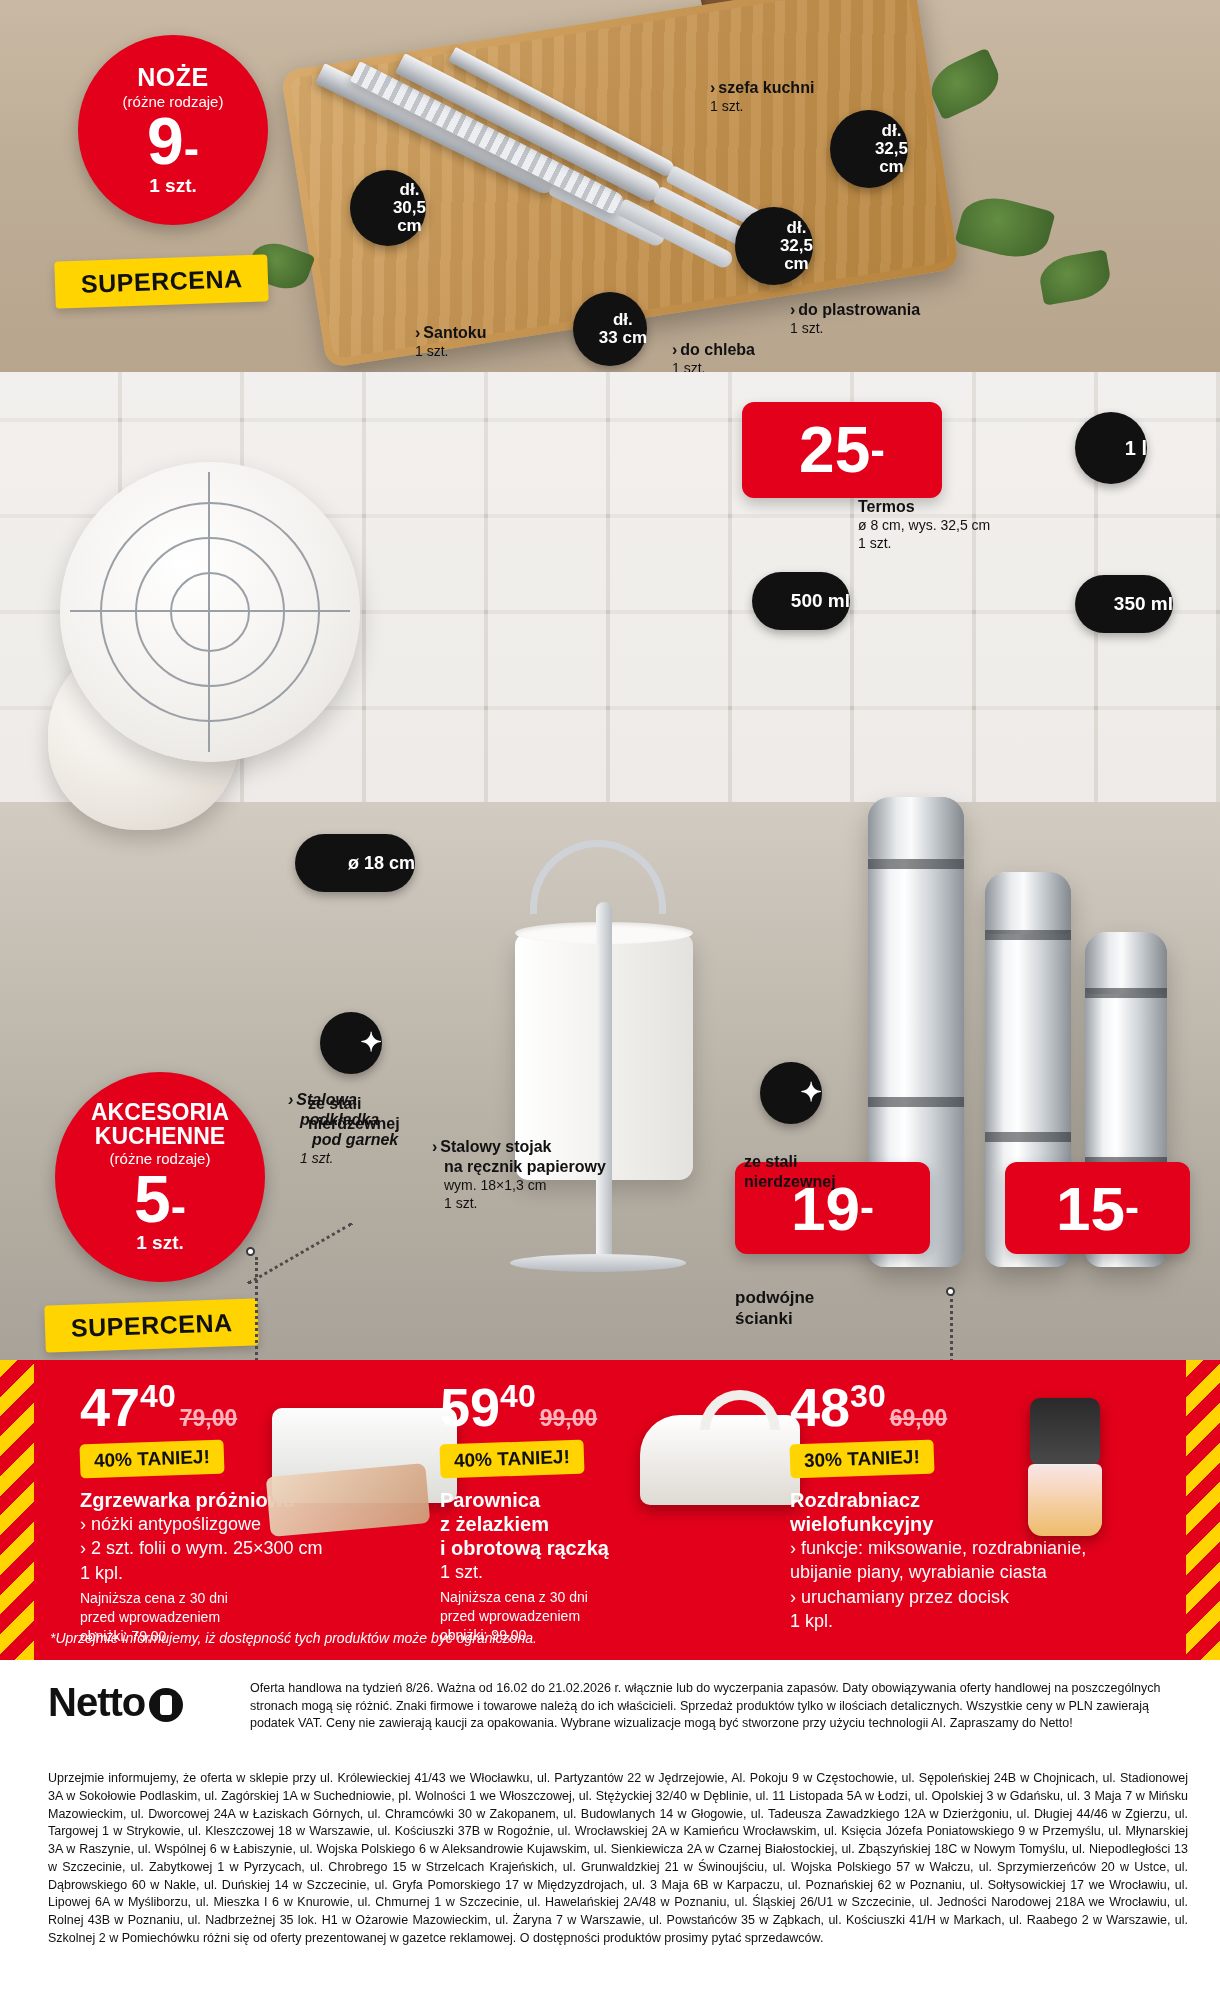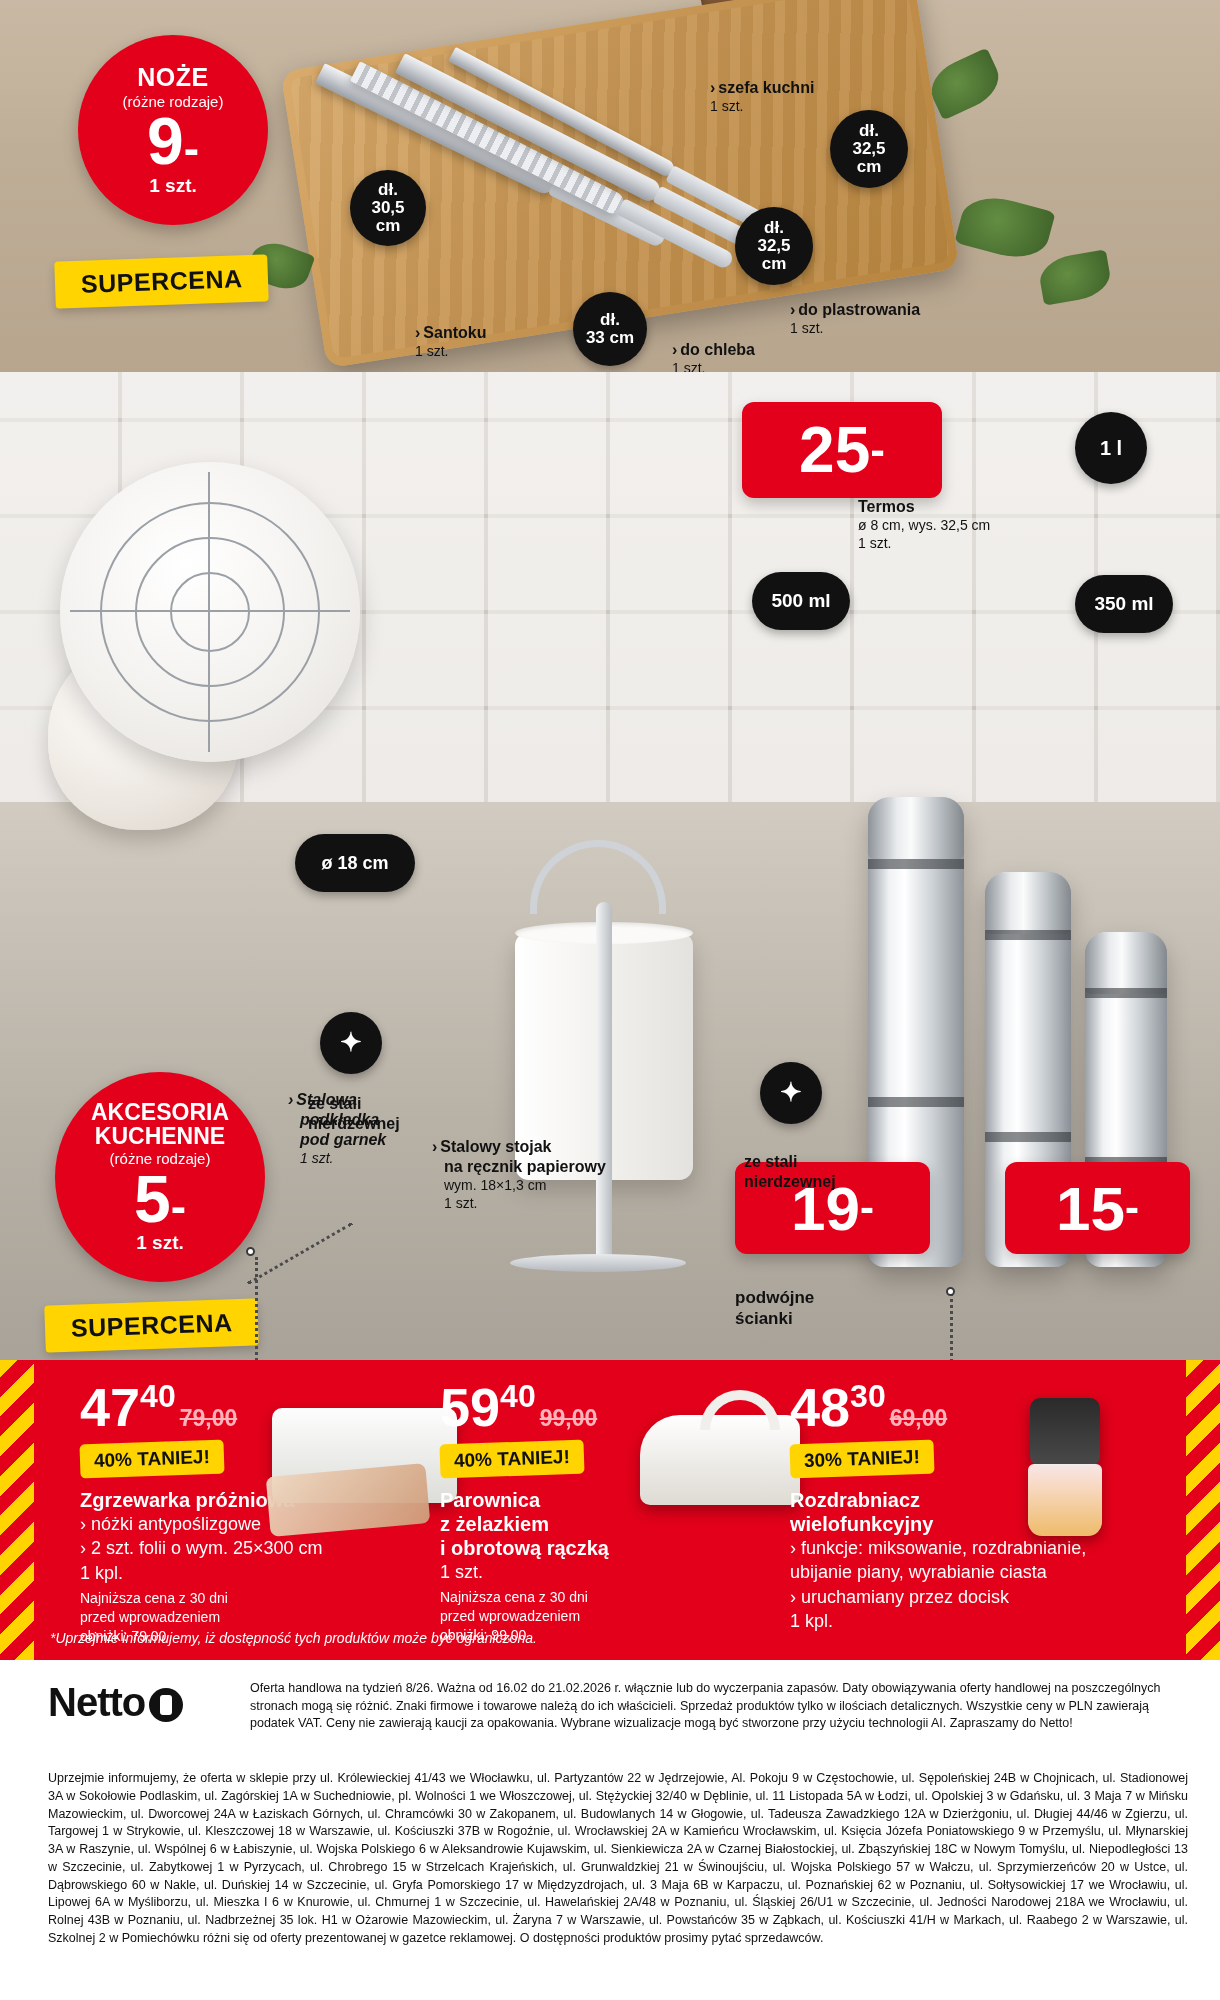--- a/index.html
+++ b/index.html
@@ -93,21 +93,21 @@
     transform: rotate(-2deg);
     box-shadow: 0 4px 10px rgba(0,0,0,.2);
   }
   .sc-knives { left: 55px; top: 258px; }
 
   .badge-black {
     position: absolute;
     background: #111;
     color: #fff;
     border-radius: 50%;
-    display: flex; align-items: center; justify-content: center;
+    display: flex; align-items: center; justify-content: flex-end;
     text-align: center;
     font-weight: bold;
     line-height: 1.05;
     box-shadow: 0 4px 10px rgba(0,0,0,.3);
   }
   .cap { position: absolute; color: #111; font-size: 15px; line-height: 1.25; }
   .cap b { font-size: 16px; }
   .cap .sub { font-weight: normal; font-size: 14px; }
   .arrow { color: #111; font-weight: bold; margin-right: 3px; }
 
@@ -412,21 +412,21 @@
     <div class="price">
       <span>5</span><span style="font-size:46px;">-</span>
     </div>
     <div class="t3">1 szt.</div>
   </div>
   <div class="supercena sc-acc">SUPERCENA</div>
 
   <div class="cap" style="left:288px;top:718px;font-style:italic;">
     <b><span class="arrow">›</span><span>Stalowa</span></b><br>
     <b style="margin-left:12px;">podkładka</b><br>
-    <b style="margin-left:12px;">pod garnek</b>
+    <b style="margin-left:24px;">pod garnek</b>
     <div class="sub" style="margin-left:12px;">1 szt.</div>
   </div>
 
   <div class="cap" style="left:432px;top:765px;">
     <b><span class="arrow">›</span><span>Stalowy stojak</span></b><br>
     <b style="margin-left:12px;">na ręcznik papierowy</b>
     <div class="sub" style="margin-left:12px;">wym. 18×1,3 cm</div>
     <div class="sub" style="margin-left:12px;">1 szt.</div>
   </div>
 

